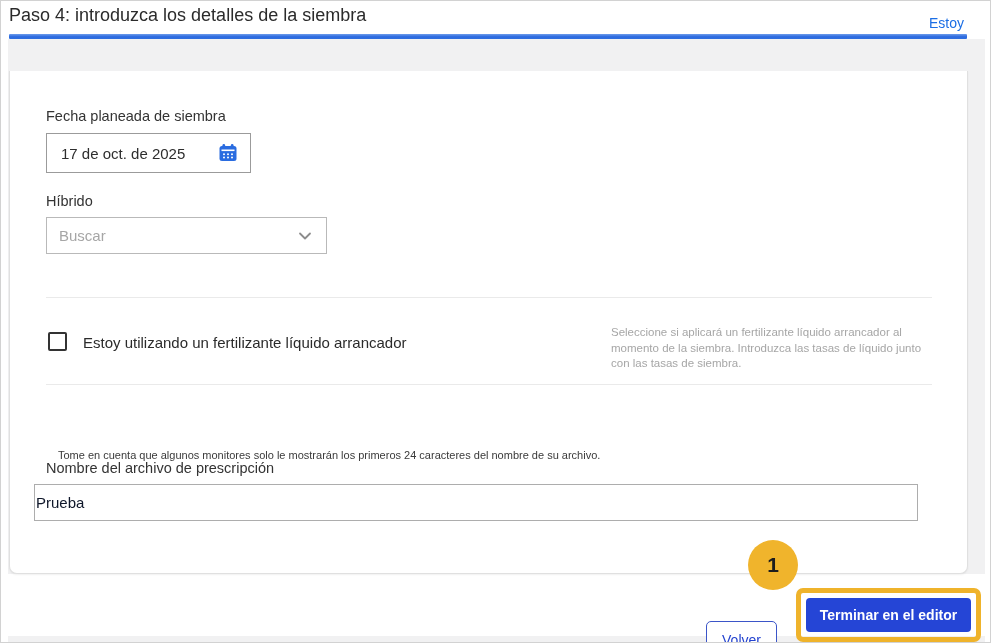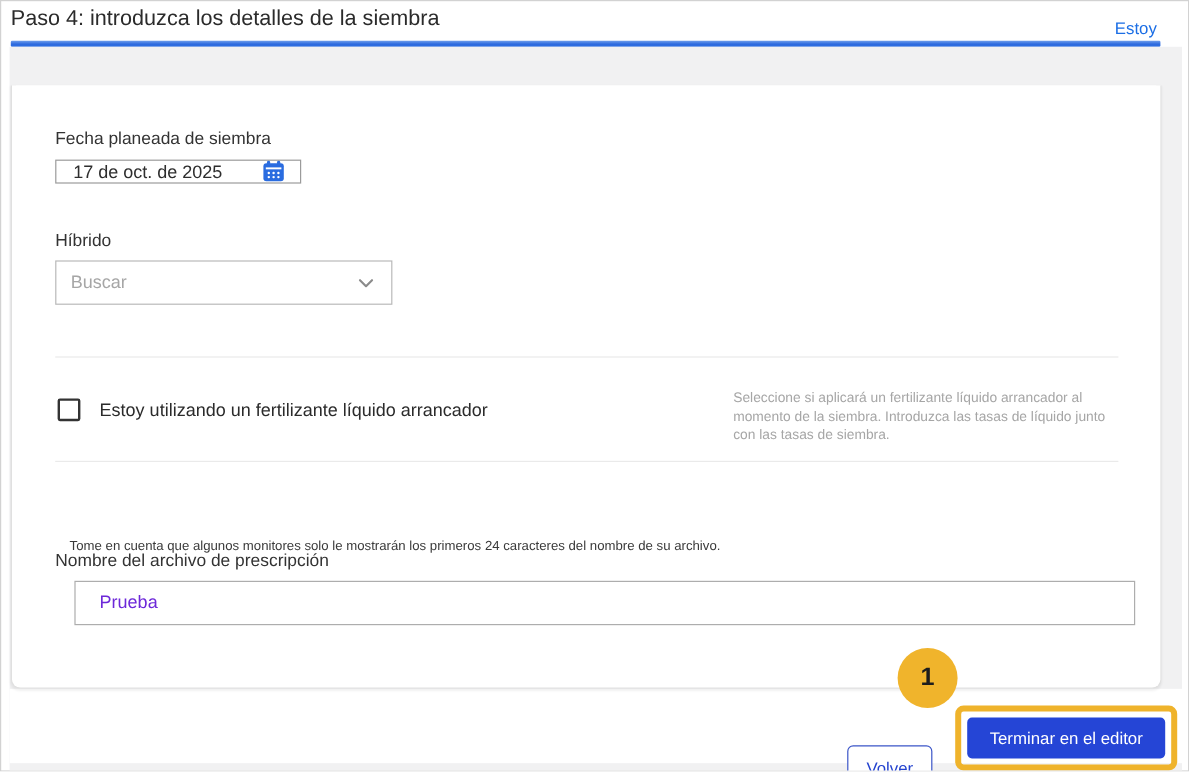--- a/index.html
+++ b/index.html
@@ -49,21 +49,21 @@
     width: 977px; height: 62px;
     background: #ffffff;
   }
 
   .field-label {
     position: absolute; font-size: 14.5px; color: #333333; text-align: center;
   }
 
   .date-field {
     position: absolute; left: 45px; top: 132px;
-    width: 205px; height: 20px;
+    width: 205px; height: 40px;
     border: 1px solid #9b9b9b; background: #fff;
     display: flex; align-items: center;
     padding: 0 12px 0 14px;
   }
   .date-field .value { font-size: 15px; color: #2e2e2e; flex: 1; }
   .cal-icon { width: 20px; height: 20px; display: block; }
 
   .select-field {
     position: absolute; left: 45px; top: 216px;
     width: 281px; height: 37px;
@@ -95,26 +95,26 @@
     position: absolute; left: 610px; top: 324px; width: 324px;
     font-size: 11.5px; line-height: 1.35; color: #a6a6a6;
   }
 
   .note-text {
     position: absolute; left: 57px; top: 448px;
     font-size: 11px; color: #3a3a3a;
   }
 
   .text-input {
-    position: absolute; left: 61px; top: 483px;
+    position: absolute; left: 33px; top: 483px;
     width: 884px; height: 37px;
     border: 1px solid #adadad; background: #fff;
     font-family: "Liberation Sans", sans-serif;
-    font-size: 15px; color: #6d28d9;
-    padding: 0 20px; outline: none;
+    font-size: 15px; color: #0f172a;
+    padding: 0 1px; outline: none;
   }
 
   
   .back-button {
     position: absolute; left: 705px; top: 620px;
     width: 71px; height: 37px;
     background: #ffffff;
     border: 1px solid #3b55c8; border-radius: 5px;
     font-family: "Liberation Sans", sans-serif;
     font-size: 14px; color: #2443cf; cursor: pointer;
@@ -124,21 +124,21 @@
     width: 185px; height: 54px;
     border: 5px solid #efb32b; border-radius: 7px;
     background: transparent;
   }
   .finish-button {
     position: absolute; left: 5px; top: 5px;
     width: 165px; height: 34px;
     background: #2545d6;
     border: none; border-radius: 4px;
     font-family: "Liberation Sans", sans-serif;
-    font-size: 14px; font-weight: normal; color: #ffffff; cursor: pointer;
+    font-size: 14px; font-weight: bold; color: #ffffff; cursor: pointer;
   }
   .annotation-badge {
     position: absolute; left: 747px; top: 539px;
     width: 50px; height: 50px; border-radius: 50%;
     background: #f0b42c;
     display: flex; align-items: center; justify-content: center;
     font-size: 21px; font-weight: bold; color: #1d1d1d;
     z-index: 5;
   }
 </style>

